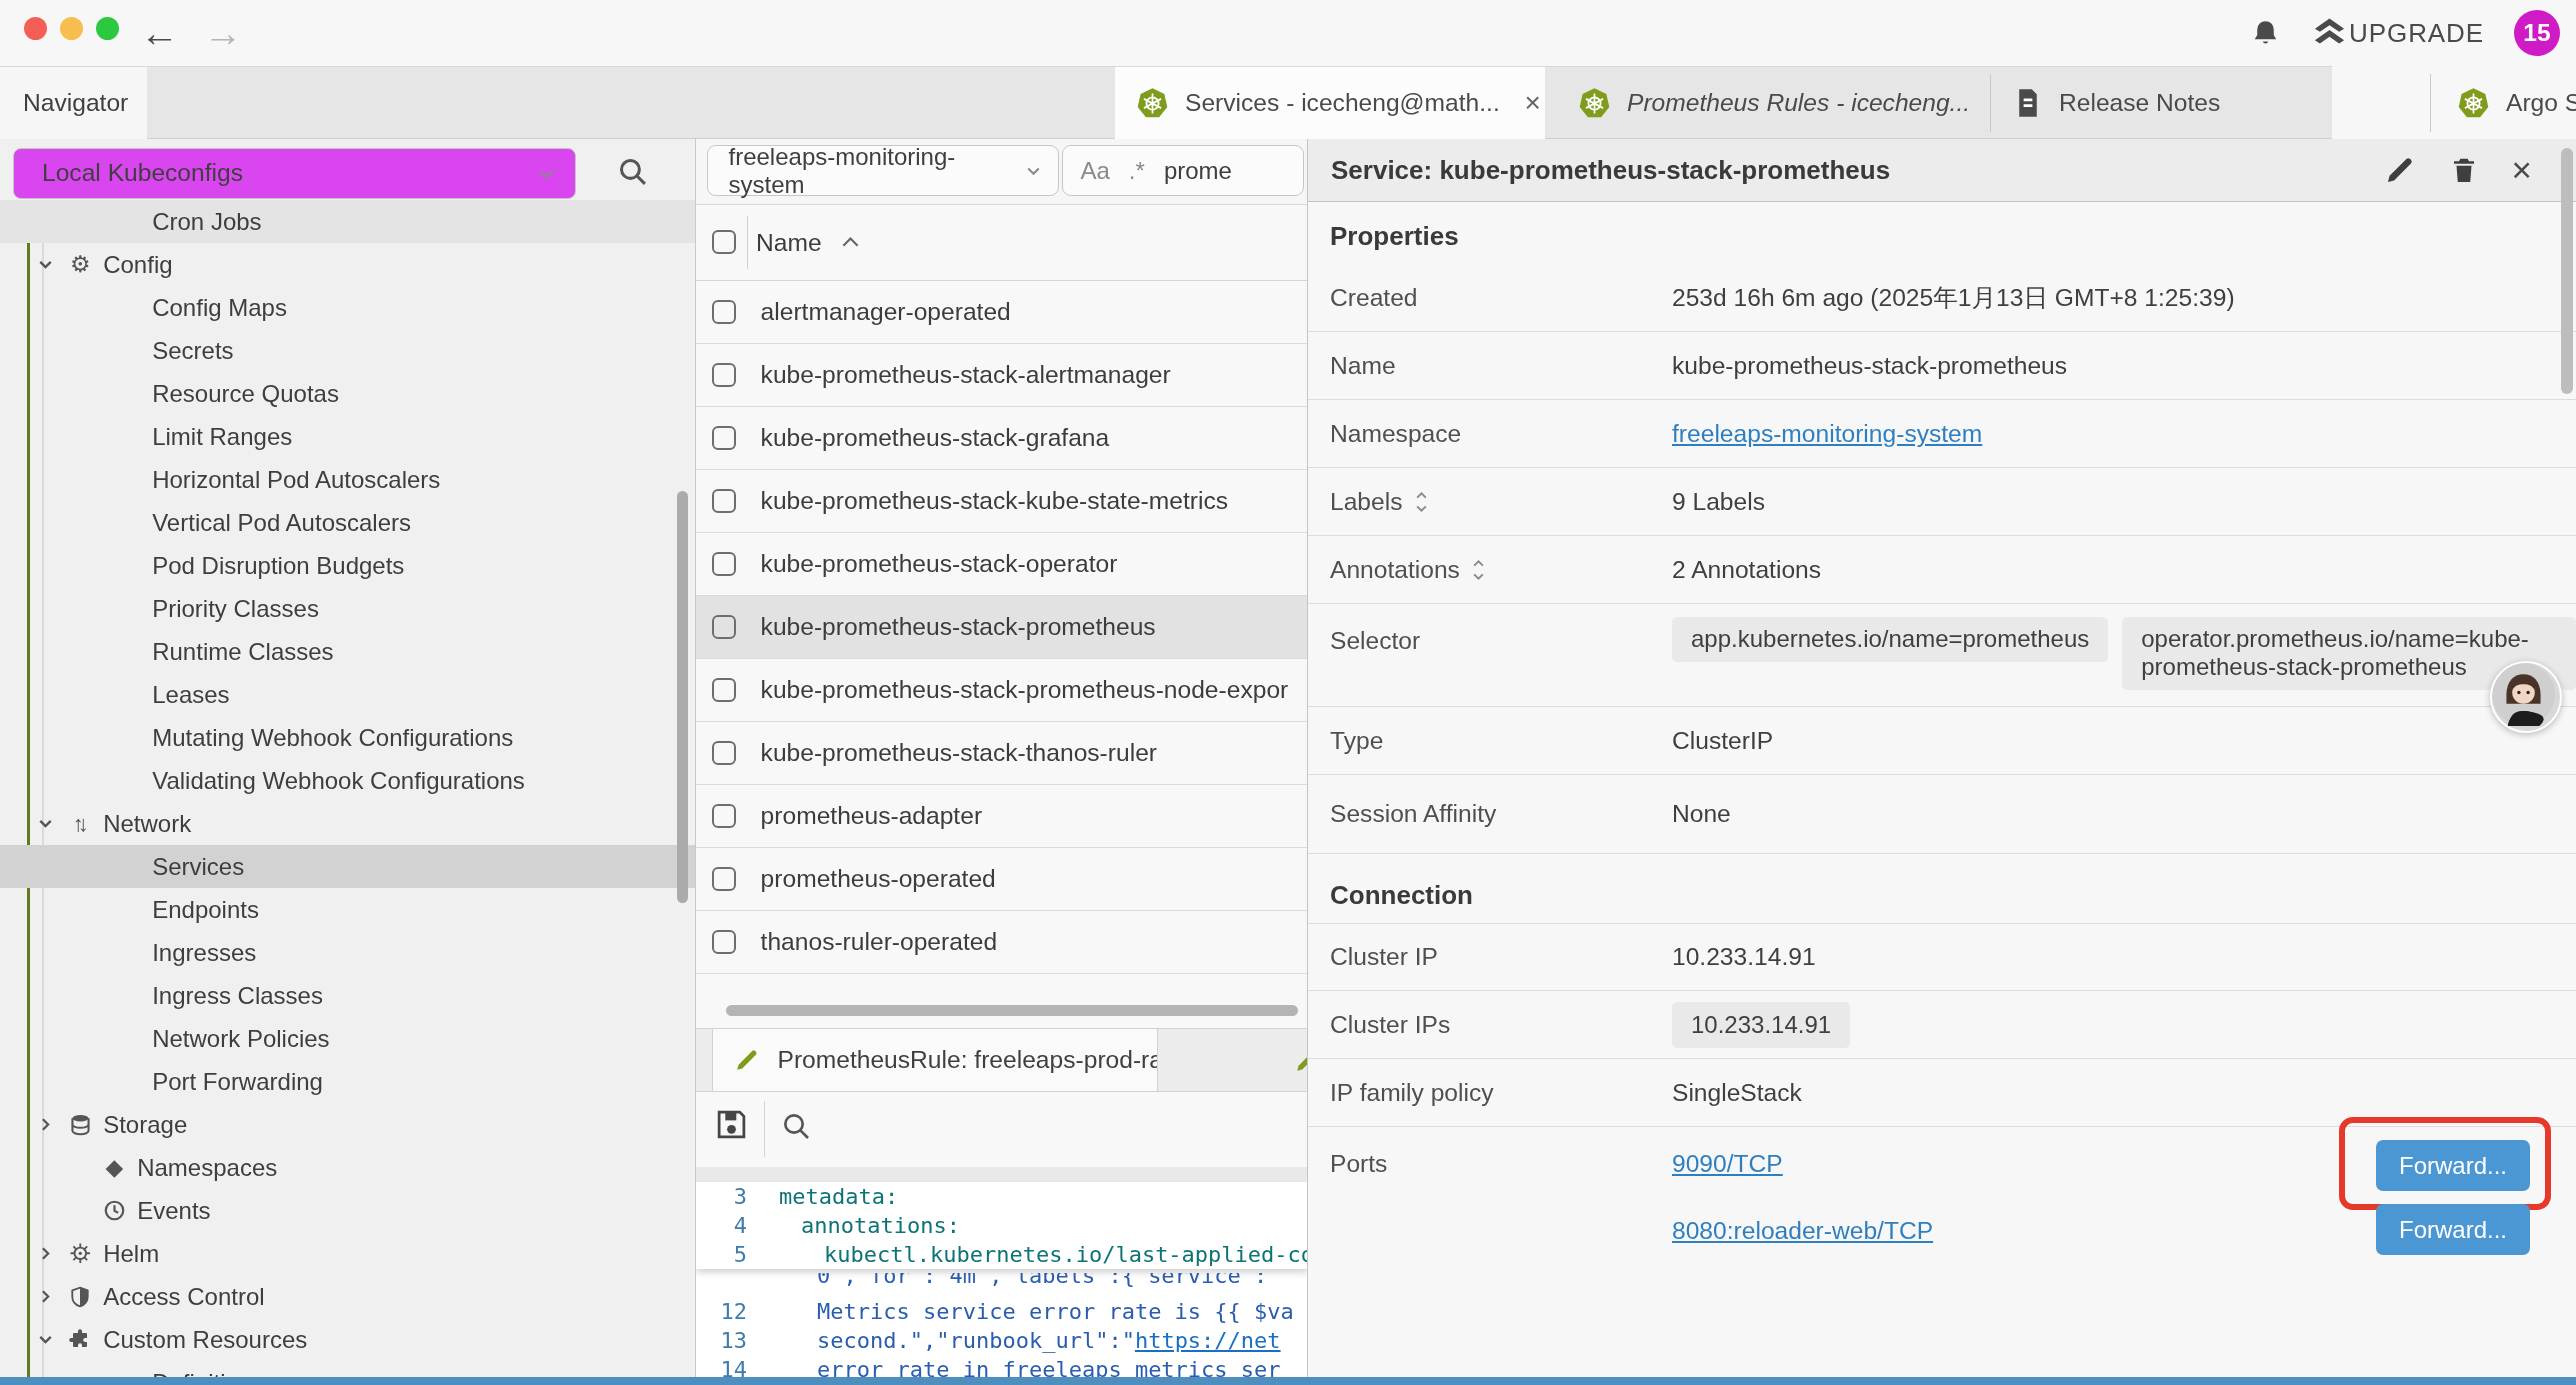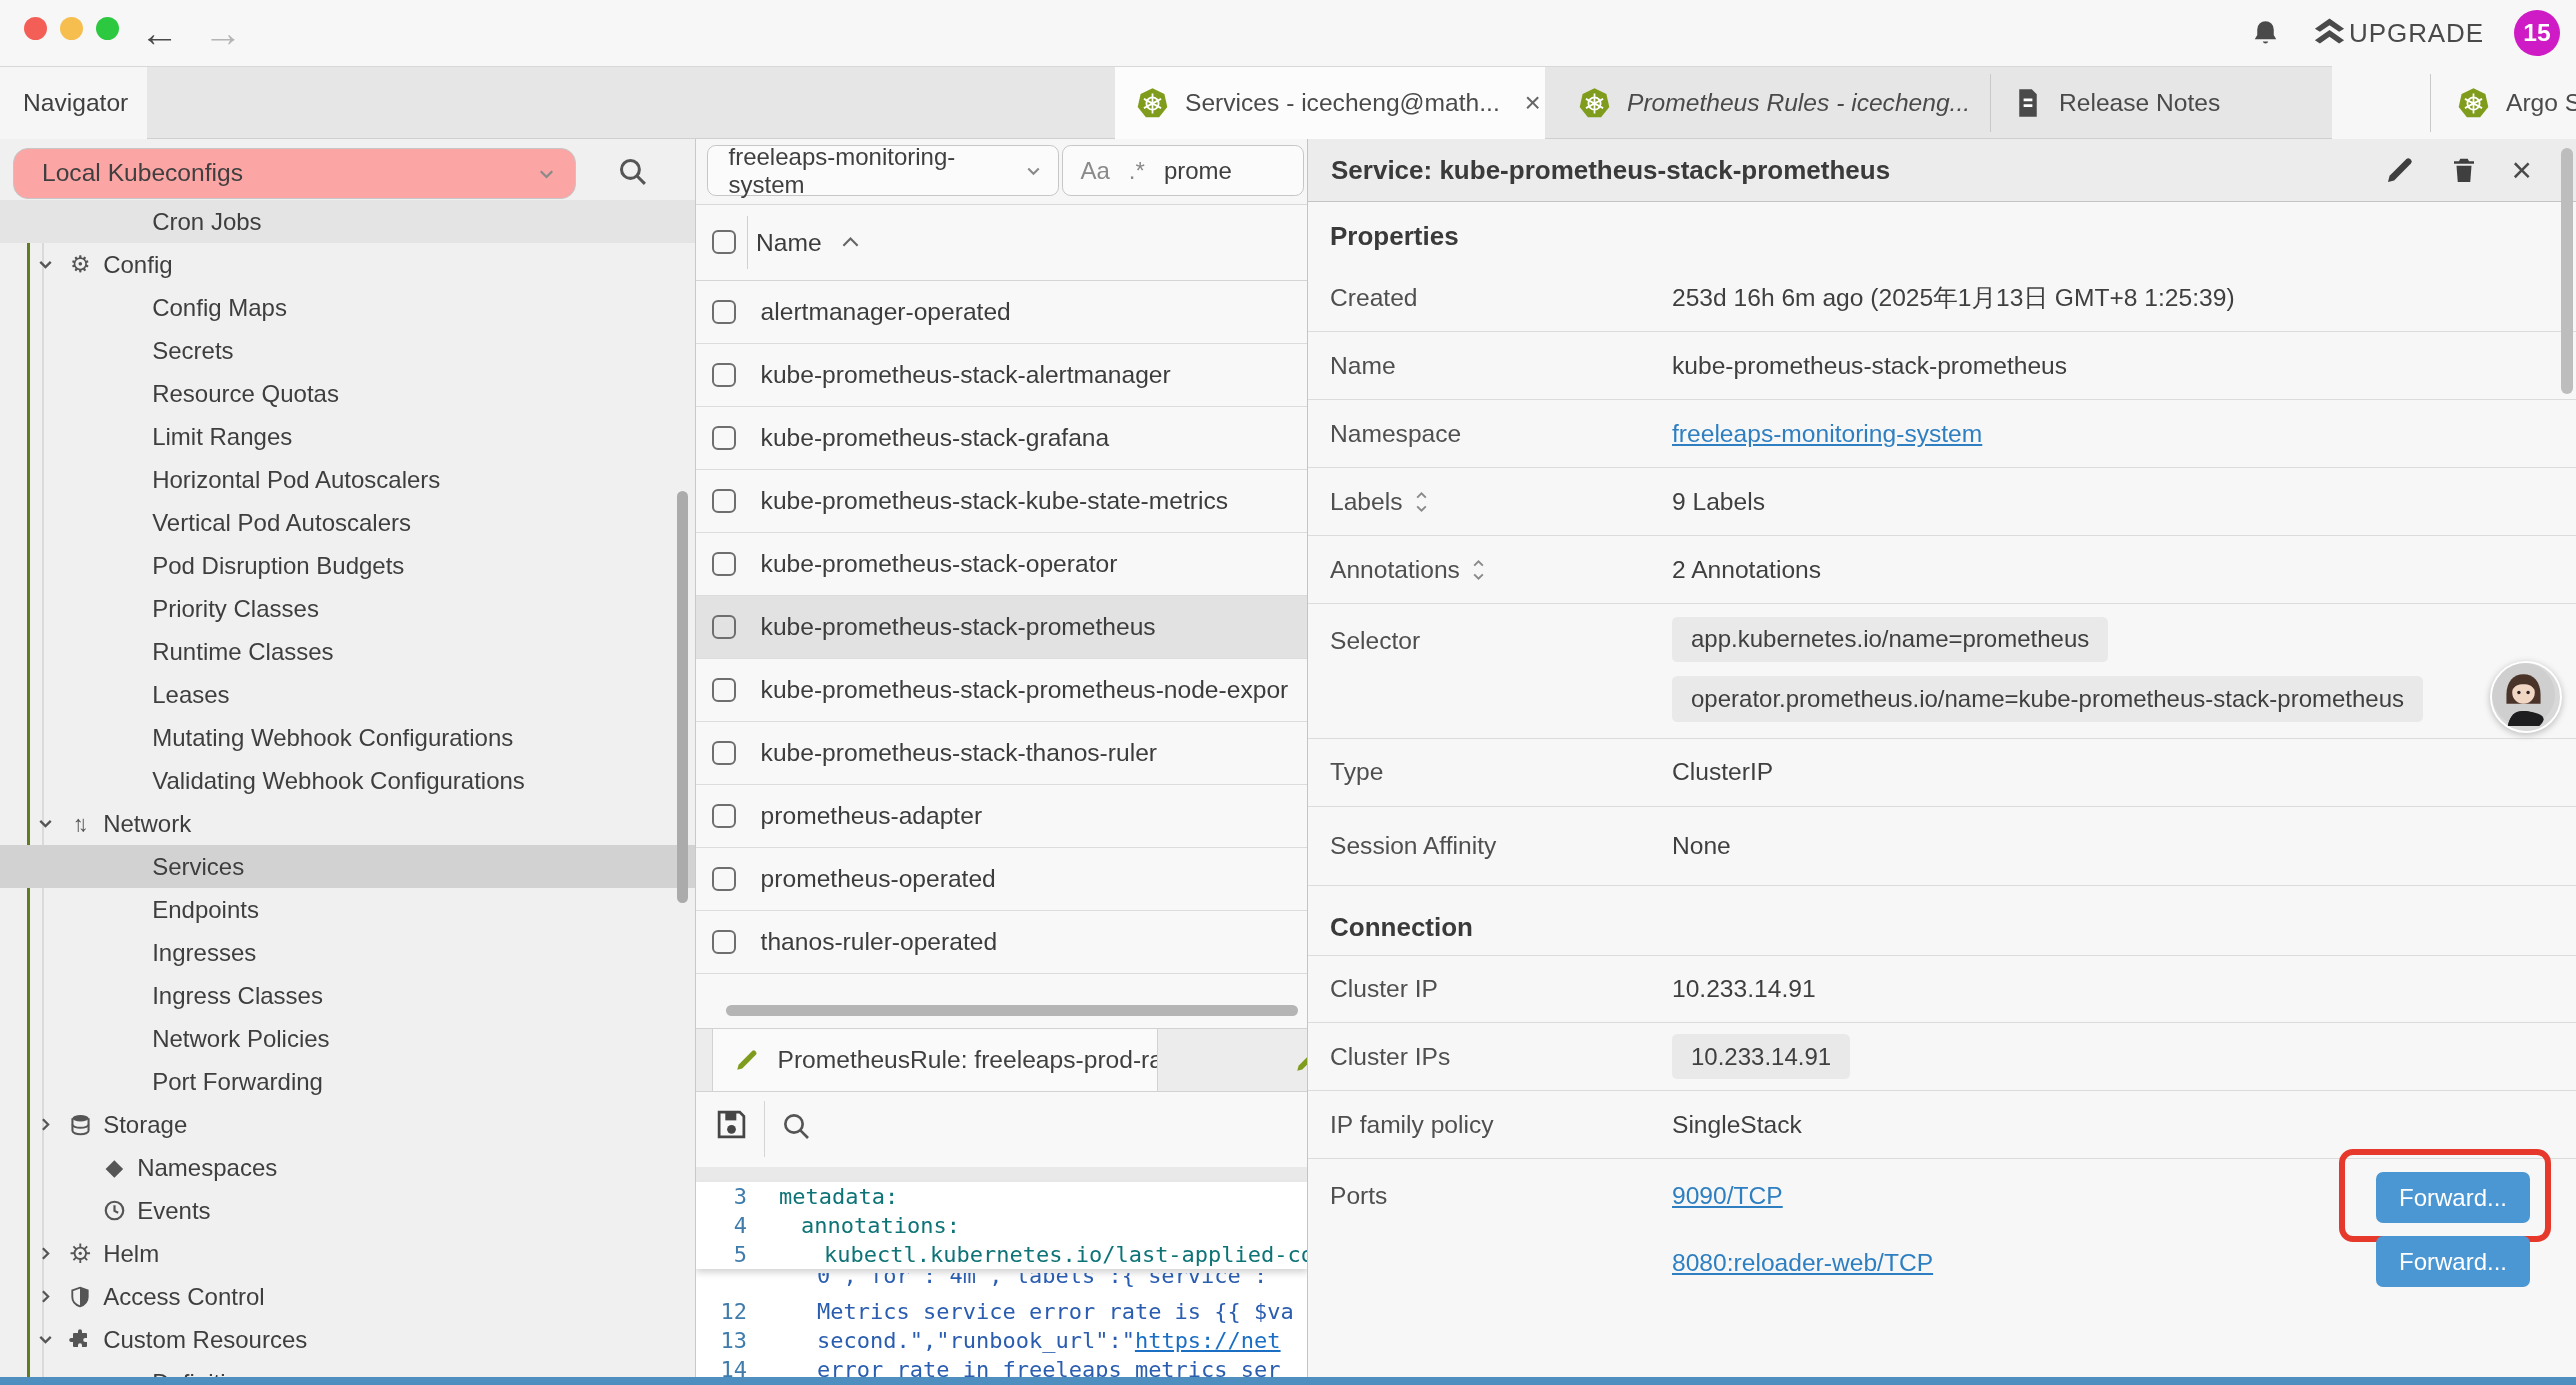--- a/index.html
+++ b/index.html
@@ -30,22 +30,22 @@
   #tab-services{left:1115px;width:430px;background:#fcfcfc;}
   #tab-prom{left:1557px;width:433px;font-style:italic;}
   #tab-release{left:1992px;width:437px;}
   #tab-argo{left:2436px;width:140px;}
   .tabsep{position:absolute;top:7px;height:58px;width:0.9px;background:#c9c9c9;}
   .tabclose{font-size:28px;color:#666;margin-left:8.8px;}
 
   
   #sidebar{position:absolute;left:0;top:139px;width:696px;height:1247px;background:#f0f0f0;
            border-right:0.9px solid #c9c9c9;box-sizing:border-box;overflow:hidden;}
-  #kubeselect{position:absolute;left:13px;top:8.8px;width:563px;height:51px;background:#fca5a5;
-              border:0.9px solid #c6c6c6;border-radius:15px;display:flex;align-items:center;
+  #kubeselect{position:absolute;left:13px;top:8.8px;width:563px;height:51px;background:#d946ef;
+              border:0.9px solid #c6c6c6;border-radius:8px;display:flex;align-items:center;
               padding:0 17.5px 0 28px;box-sizing:border-box;font-size:24.6px;color:#3f3f3f;}
   #kubeselect .grow{flex:1;}
   #sb-search{position:absolute;left:616px;top:16px;}
   #sb-div{position:absolute;left:0;top:61px;width:696px;height:0.9px;background:#d8d8d8;}
   #guide-green{position:absolute;left:27px;top:62px;width:2.6px;height:1185px;background:#5f7d1e;}
   #guide-gray{position:absolute;left:42px;top:62px;width:1.8px;height:1185px;background:#dadada;}
   #tree{position:absolute;left:0;top:61px;width:696px;}
   .titem{height:43px;display:flex;align-items:center;gap:10.5px;font-size:24px;color:#3e3e3e;position:relative;}
   .titem.leaf{padding-left:82px;}
   .titem.parent{padding-left:33px;}
@@ -109,21 +109,21 @@
   #dhead-icons{display:flex;align-items:center;gap:33px;padding-right:44px;}
   #dbody{position:absolute;left:0;top:63px;width:1268px;height:1184px;}
   .dhdg{font-size:26px;font-weight:bold;color:#3a3a3a;padding:19px 0 12.3px 22px;}
   .drow{display:flex;align-items:center;border-bottom:0.9px solid #dcdcdc;box-sizing:border-box;min-height:68px;}
   .dlabel{width:364px;flex:none;padding-left:22px;box-sizing:border-box;font-size:24.6px;color:#4f4f4f;
           display:flex;align-items:center;gap:12.3px;}
   .dval{font-size:24.6px;color:#3f3f3f;}
   .dlink{color:#2e7fc1;text-decoration:underline;}
   .chip{display:inline-block;background:#e9e9e9;border-radius:5.3px;padding:8.8px 19px;font-size:24px;color:#3f3f3f;}
   #selrow{align-items:flex-start;padding:12.3px 0 16px;}
-  #selrow .chips{display:flex;flex-direction:column;gap:14px;align-items:flex-start;}
+  #selrow .chips{display:flex;flex-direction:row;gap:14px;align-items:flex-start;}
   #sarow{min-height:79px;}
   #portsrow{border-bottom:none;min-height:158px;align-items:flex-start;position:relative;padding-top:23px;}
   .portlinks{display:flex;flex-direction:column;gap:39px;}
   .fwdbtn{position:absolute;right:46px;width:154px;height:51px;background:#4b97d3;color:#fff;border:none;
           border-radius:7px;font-size:24px;font-family:"Liberation Sans",sans-serif;}
   #fwd1{top:13px;}
   #fwd2{top:77px;}
   #redbox{position:absolute;right:24.6px;top:-10.5px;width:212px;height:93px;border:6.1px solid #e6392b;
           border-radius:14px;box-sizing:border-box;}
   #dscroll{position:absolute;right:3.5px;top:8.8px;width:11.4px;height:246px;background:#bdbdbd;border-radius:6.1px;}

